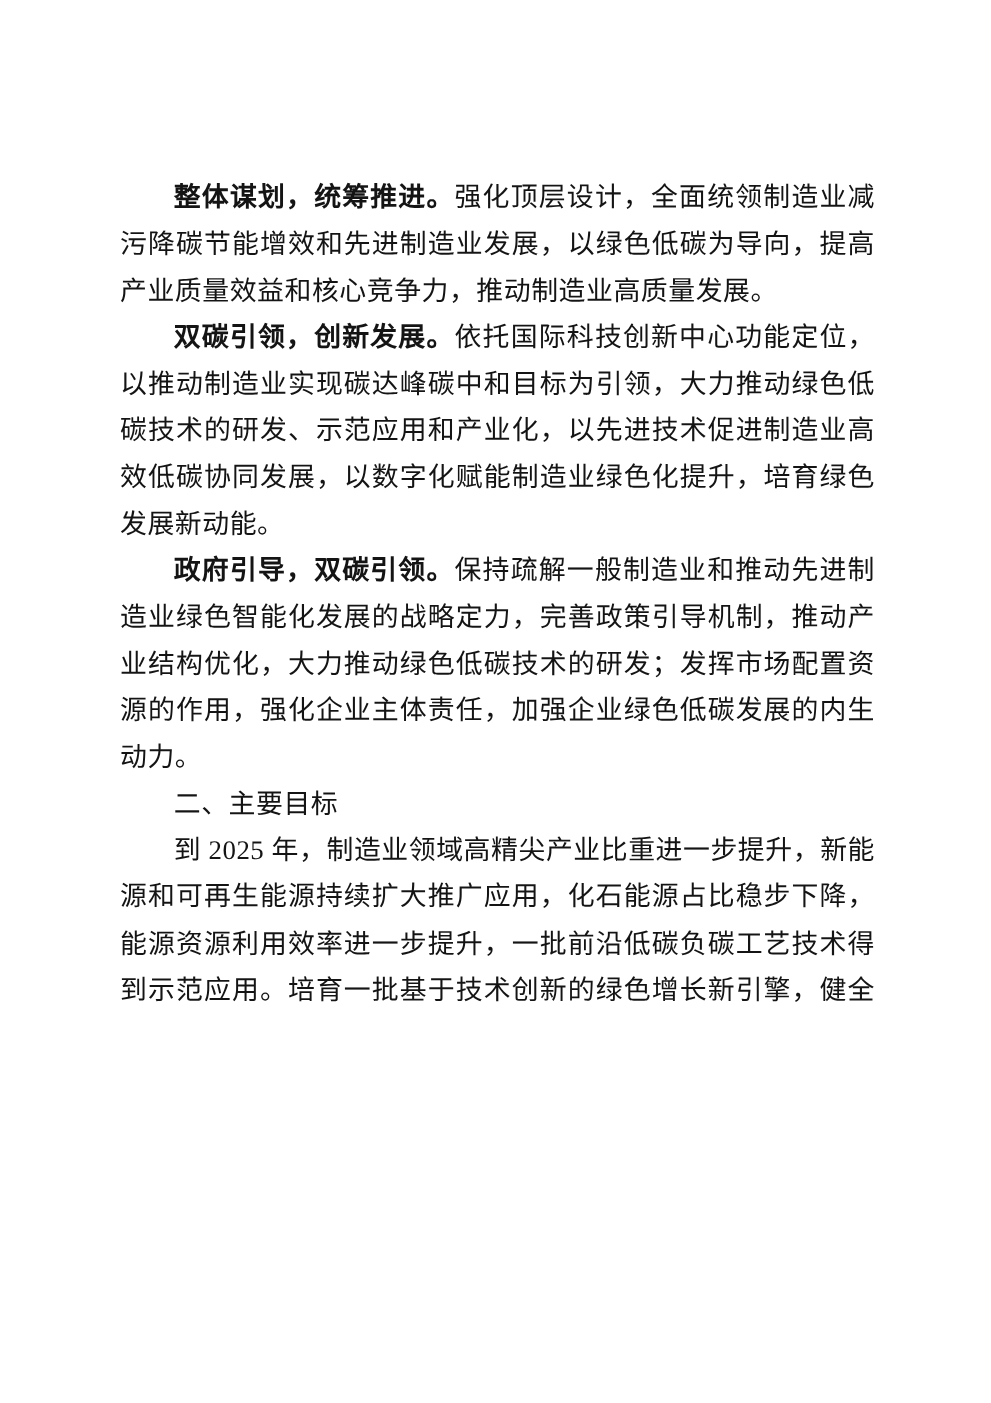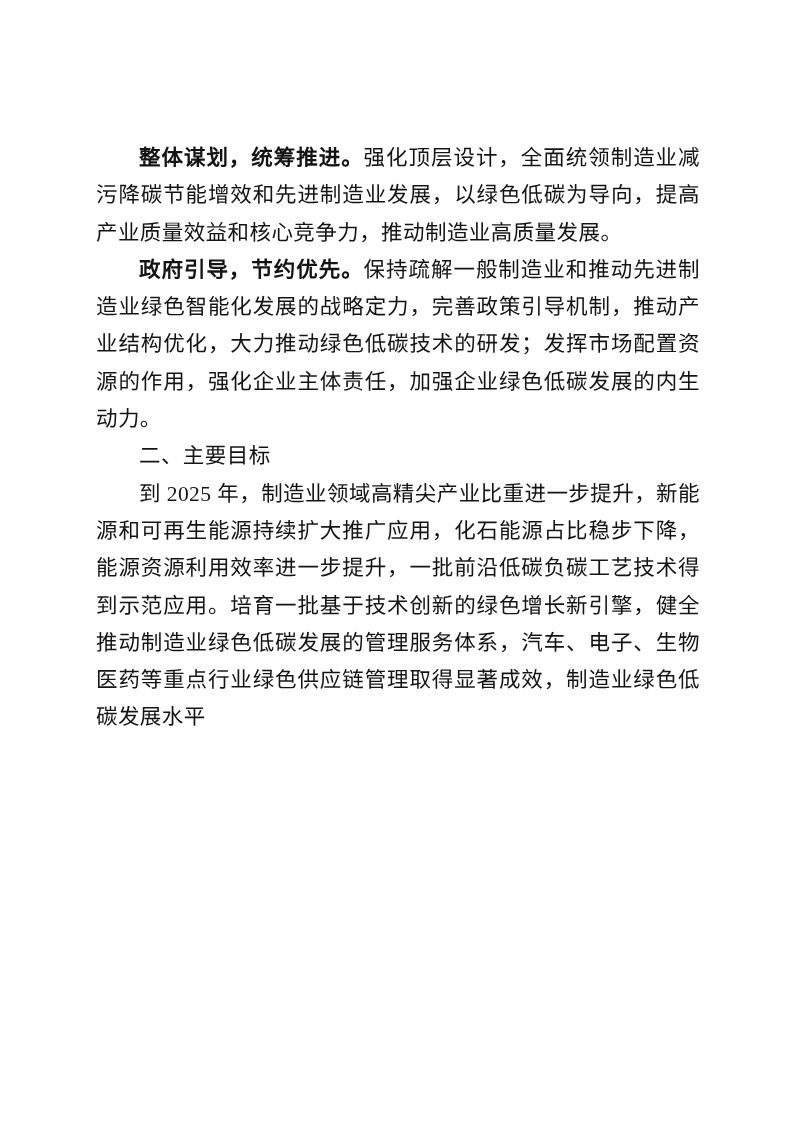--- a/index.html
+++ b/index.html
@@ -47,22 +47,23 @@
   }
 </style>
 </head>
 <body>
 
 <div class="page">
   <div class="content">
 
     <p class="para"><span class="lead">整体谋划，统筹推进。</span><span>强化顶层设计，全面统领制造业减污降碳节能增效和先进制造业发展，以绿色低碳为导向，提高产业质量效益和核心竞争力，推动制造业高质量发展。</span></p>
 
+    <p class="para"><span class="lead">双碳引领，创新发展。</span><span>依托国际科技创新中心功能定位，以推动制造业实现碳达峰碳中和目标为引领，大力推动绿色低碳技术的研发、示范应用和产业化，以先进技术促进制造业高效低碳协同发展，以数字化赋能制造业绿色化提升，培育绿色发展新动能。</span></p>
 
 
-    <p class="para"><span class="lead">政府引导，节约优先。</span><span>保持疏解一般制造业和推动先进制造业绿色智能化发展的战略定力，完善政策引导机制，推动产业结构优化，大力推动绿色低碳技术的研发；发挥市场配置资源的作用，强化企业主体责任，加强企业绿色低碳发展的内生动力。</span></p>
+    <p class="para"><span class="lead">政府引导，双碳引领。</span><span>保持疏解一般制造业和推动先进制造业绿色智能化发展的战略定力，完善政策引导机制，推动产业结构优化，大力推动绿色低碳技术的研发；发挥市场配置资源的作用，强化企业主体责任，加强企业绿色低碳发展的内生动力。</span></p>
 
     <h2 class="heading">二、主要目标</h2>
 
     <p class="para"><span>到 2025 年，制造业领域高精尖产业比重进一步提升，新能源和可再生能源持续扩大推广应用，化石能源占比稳步下降，能源资源利用效率进一步提升，一批前沿低碳负碳工艺技术得到示范应用。培育一批基于技术创新的绿色增长新引擎，健全推动制造业绿色低碳发展的管理服务体系，汽车、电子、生物医药等重点行业绿色供应链管理取得显著成效，制造业绿色低碳发展水平</span></p>
 
   </div>
 </div>
 
 </body></html>

